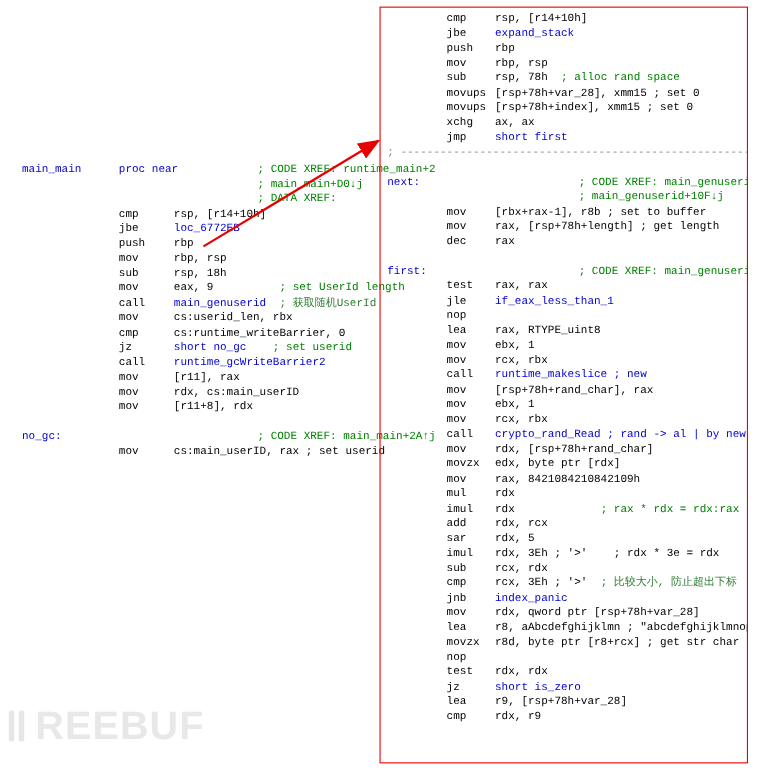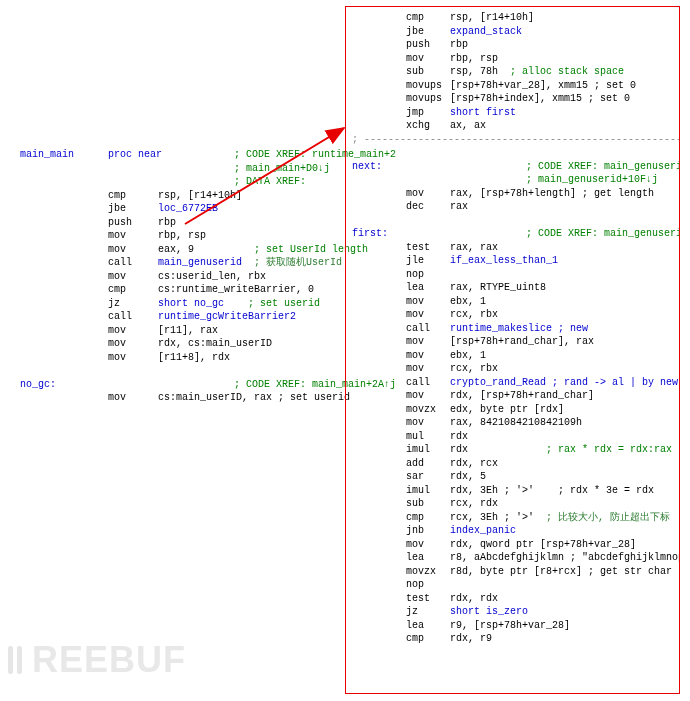--- a/index.html
+++ b/index.html
@@ -46,20 +46,21 @@
 
   <div class="left-block">
     <div class="asm-line"><span class="col-lbl"><span class="op">main_main</span></span><span class="kw">proc near</span><span>            </span><span class="cmt">; CODE XREF: runtime_main+2</span></div>
     <div class="asm-line"><span class="col-lbl"></span><span>                     </span><span class="cmt">; main_main+D0↓j</span></div>
     <div class="asm-line"><span class="col-lbl"></span><span>                     </span><span class="cmt">; DATA XREF:</span></div>
 
     <div class="asm-line"><span class="col-lbl"></span><span class="col-mn">cmp</span><span>rsp, [r14+10h]</span></div>
     <div class="asm-line"><span class="col-lbl"></span><span class="col-mn">jbe</span><span class="op">loc_6772EB</span></div>
     <div class="asm-line"><span class="col-lbl"></span><span class="col-mn">push</span><span>rbp</span></div>
     <div class="asm-line"><span class="col-lbl"></span><span class="col-mn">mov</span><span>rbp, rsp</span></div>
+    <div class="asm-line"><span class="col-lbl"></span><span class="col-mn">sub</span><span>rsp, 18h</span></div>
     <div class="asm-line"><span class="col-lbl"></span><span class="col-mn">mov</span><span>eax, 9</span>          <span class="cmt">; set UserId length</span></div>
     <div class="asm-line"><span class="col-lbl"></span><span class="col-mn">call</span><span class="op">main_genuserid</span>  <span class="cmt-cn">; 获取随机UserId</span></div>
     <div class="asm-line"><span class="col-lbl"></span><span class="col-mn">mov</span><span>cs:userid_len, rbx</span></div>
     <div class="asm-line"><span class="col-lbl"></span><span class="col-mn">cmp</span><span>cs:runtime_writeBarrier, 0</span></div>
     <div class="asm-line"><span class="col-lbl"></span><span class="col-mn">jz</span><span class="op">short no_gc</span>    <span class="cmt">; set userid</span></div>
     <div class="asm-line"><span class="col-lbl"></span><span class="col-mn">call</span><span class="op">runtime_gcWriteBarrier2</span></div>
     <div class="asm-line"><span class="col-lbl"></span><span class="col-mn">mov</span><span>[r11], rax</span></div>
     <div class="asm-line"><span class="col-lbl"></span><span class="col-mn">mov</span><span>rdx, cs:main_userID</span></div>
     <div class="asm-line"><span class="col-lbl"></span><span class="col-mn">mov</span><span>[r11+8], rdx</span></div>
     <div class="asm-line">&nbsp;</div>
@@ -68,32 +69,33 @@
   </div>
 
   <div class="right-panel">
     <div class="right-inner">
 
       <div id="rtop">
           <div class="asm-line"><span class="rcol-lbl"></span><span class="rcol-mn">cmp</span><span>rsp, [r14+10h]</span></div>
           <div class="asm-line"><span class="rcol-lbl"></span><span class="rcol-mn">jbe</span><span class="op">expand_stack</span></div>
           <div class="asm-line"><span class="rcol-lbl"></span><span class="rcol-mn">push</span><span>rbp</span></div>
           <div class="asm-line"><span class="rcol-lbl"></span><span class="rcol-mn">mov</span><span>rbp, rsp</span></div>
-          <div class="asm-line"><span class="rcol-lbl"></span><span class="rcol-mn">sub</span><span>rsp, 78h</span>  <span class="cmt">; alloc stack space</span></div>
+          <div class="asm-line"><span class="rcol-lbl"></span><span class="rcol-mn">sub</span><span>rsp, 78h</span>  <span class="cmt">; alloc rand space</span></div>
           <div class="asm-line"><span class="rcol-lbl"></span><span class="rcol-mn">movups</span><span>[rsp+78h+var_28], xmm15 ; set 0</span></div>
           <div class="asm-line"><span class="rcol-lbl"></span><span class="rcol-mn">movups</span><span>[rsp+78h+index], xmm15 ; set 0</span></div>
+          <div class="asm-line"><span class="rcol-lbl"></span><span class="rcol-mn">xchg</span><span>ax, ax</span></div>
           <div class="asm-line"><span class="rcol-lbl"></span><span class="rcol-mn">jmp</span><span class="op">short first</span></div>
-          <div class="asm-line"><span class="rcol-lbl"></span><span class="rcol-mn">xchg</span><span>ax, ax</span></div>
         </div>
       <div class="asm-line sep">; ---------------------------------------------------------------------------</div>
       <div class="asm-line">&nbsp;</div>
 
       <div class="asm-line"><span class="rcol-lbl"><span class="op">next:</span></span><span>                    </span><span class="cmt">; CODE XREF: main_genuserid+E3↓j</span></div>
       <div class="asm-line"><span class="rcol-lbl"></span><span>                    </span><span class="cmt">; main_genuserid+10F↓j</span></div>
       <div id="rnext">
+          <div class="asm-line"><span class="rcol-lbl"></span><span class="rcol-mn">mov</span><span>[rbx+rax-1], r8b ; set to buffer</span></div>
           <div class="asm-line"><span class="rcol-lbl"></span><span class="rcol-mn">mov</span><span>rax, [rsp+78h+length] ; get length</span></div>
           <div class="asm-line"><span class="rcol-lbl"></span><span class="rcol-mn">dec</span><span>rax</span></div>
         </div>
       <div class="asm-line">&nbsp;</div>
 
       <div class="asm-line"><span class="rcol-lbl"><span class="op">first:</span></span><span>                    </span><span class="cmt">; CODE XREF: main_genuserid+20↑j</span></div>
       <div id="rfirst">
           <div class="asm-line"><span class="rcol-lbl"></span><span class="rcol-mn">test</span><span>rax, rax</span></div>
           <div class="asm-line"><span class="rcol-lbl"></span><span class="rcol-mn">jle</span><span class="op">if_eax_less_than_1</span></div>
           <div class="asm-line"><span class="rcol-lbl"></span><span class="rcol-mn">nop</span><span></span></div>

